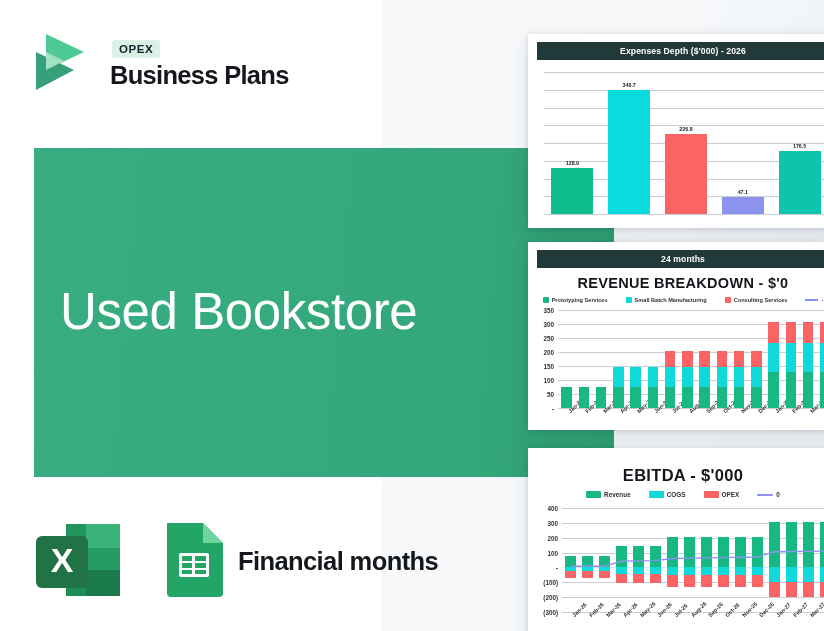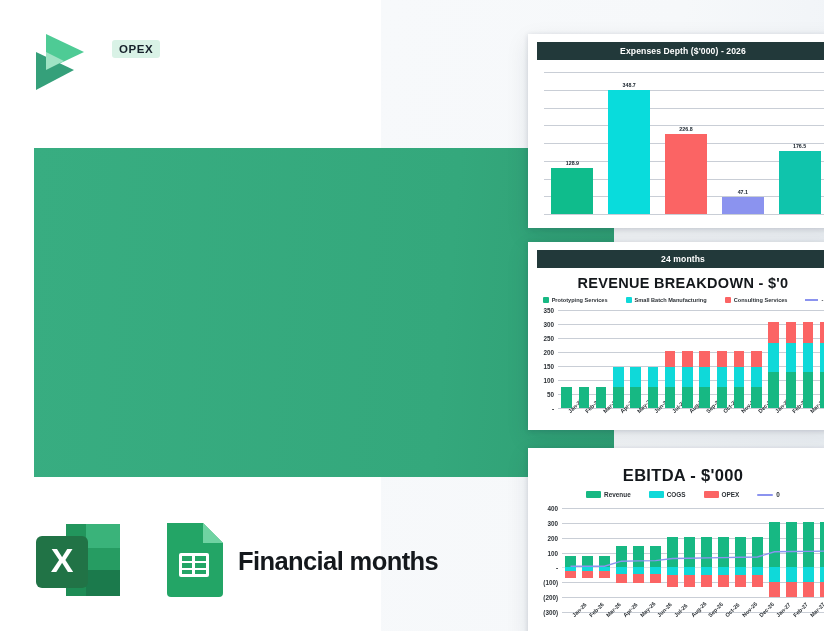--- a/index.html
+++ b/index.html
@@ -116,24 +116,26 @@
 
   <div class="bg-panel"></div>
 
   <div class="logo-wrap">
     <svg class="logo-mark" viewBox="0 0 64 64">
       <path d="M18 4 L18 40 L56 22 Z" fill="#4ecb95"></path>
       <path d="M8 22 L8 60 L46 40 Z" fill="#35a07a"></path>
       <path d="M18 22 L18 40 L36 31 Z" fill="#9fe3c4"></path>
     </svg>
     <span class="badge">OPEX</span>
+    <span class="brand">Business Plans</span>
   </div>
 
   <div class="hero">
     <div class="hero-shade"></div>
+    <div class="hero-title">Used Bookstore</div>
   </div>
 
   <div class="foot">
     <svg class="xls-icon" viewBox="0 0 96 80">
       <rect x="34" y="4" width="54" height="24" fill="#3ab37a"></rect>
       <rect x="34" y="28" width="54" height="22" fill="#269c62"></rect>
       <rect x="34" y="50" width="54" height="26" fill="#1b7a4c"></rect>
       <rect x="34" y="4" width="20" height="72" fill="#1f8f57" opacity=".85"></rect>
       <rect x="4" y="16" width="52" height="52" rx="6" fill="#217346"></rect>
       <text x="30" y="52" font-family="Liberation Sans, sans-serif" font-size="34" font-weight="700" fill="#ffffff" text-anchor="middle">X</text>

